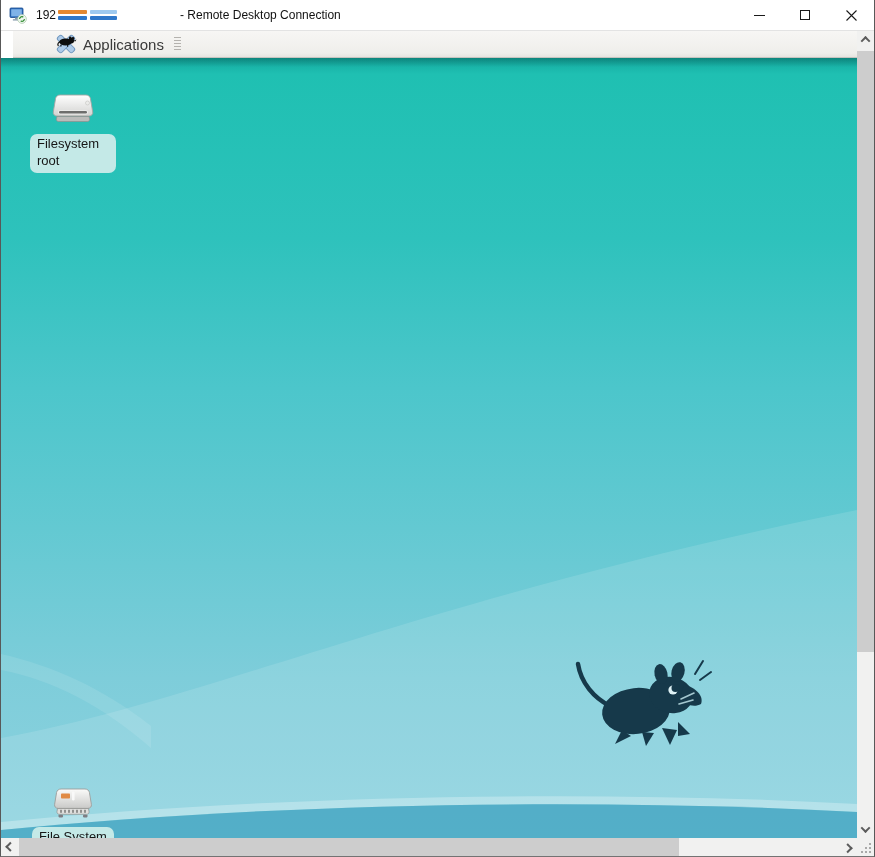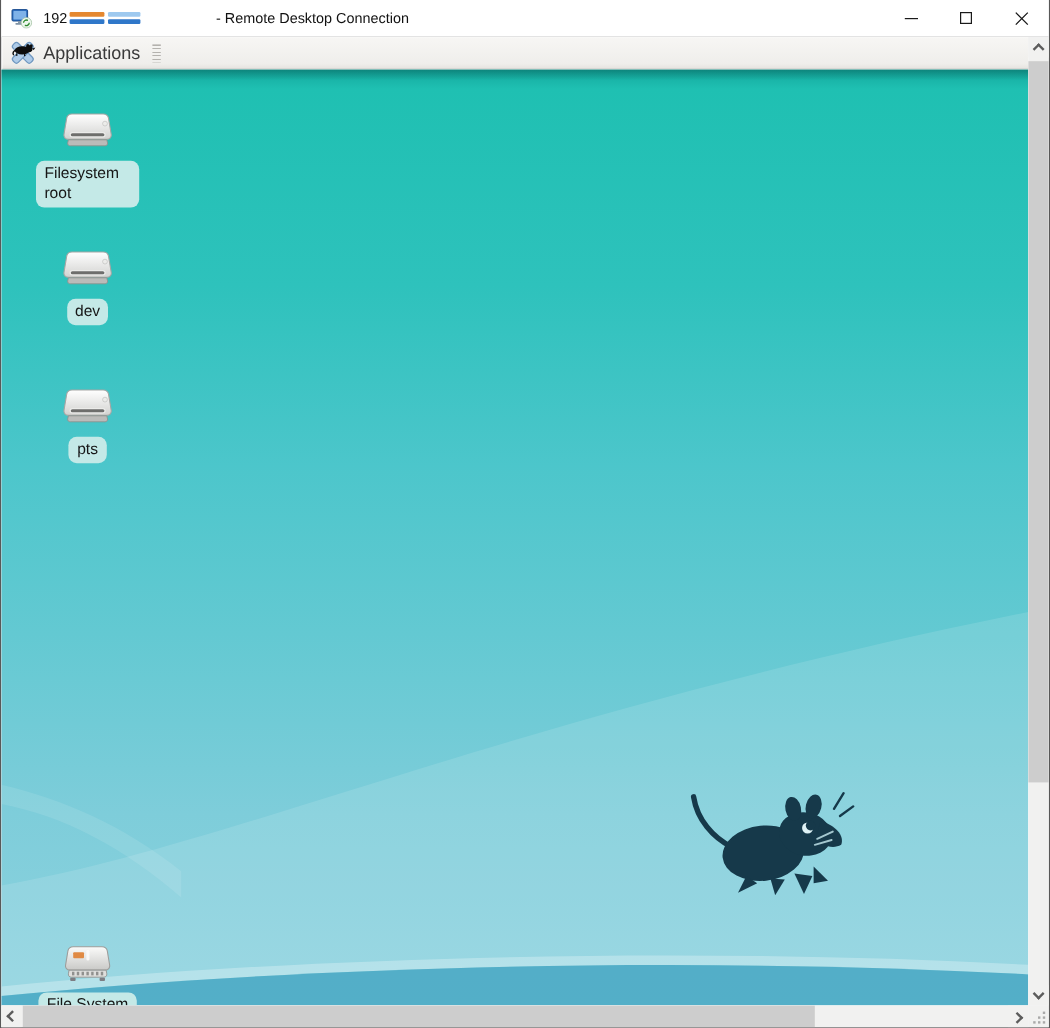--- a/index.html
+++ b/index.html
@@ -20,23 +20,23 @@
   .tb-buttons { margin-left:auto; display:flex; height:100%; }
   .tb-btn { width:46px; height:100%; display:flex; align-items:center; justify-content:center; cursor:default; }
   .glyph-min { width:11px; border-top:1px solid #1a1a1a; }
   .glyph-max { width:10px; height:10px; border:1px solid #1a1a1a; }
 
   
   .viewport { position:absolute; top:31px; left:0; right:0; bottom:0; }
   .remote { position:absolute; top:0; left:0; width:856px; height:807px; overflow:hidden; }
 
   
-  .panel { position:absolute; top:0; left:1px; width:100%; height:27px;
+  .panel { position:absolute; top:0; left:12px; width:100%; height:27px;
            background:linear-gradient(180deg,#f7f6f4 0%,#efeeeb 85%,#e6e4e0 100%);
-           border-bottom:1px solid #c6c4c0; display:flex; align-items:center; }
+           border-bottom:1px solid #c6c4c0; display:flex; align-items:center;padding-left:36px; }
   .apps-btn { display:flex; align-items:center; gap:6px; height:100%; padding:0 7px 0 6px; cursor:default; }
   .apps-btn .label { font-size:15px; color:#3a3a3a; }
   .panel-handle { width:7px; height:15px; margin-left:3px;
                   background:repeating-linear-gradient(180deg,#b4b2ae 0 1px,transparent 1px 3px); }
 
   
   .desktop { position:absolute; top:27px; left:0; width:856px; height:780px; overflow:hidden;
              background:linear-gradient(180deg,#13a89d 0px,#1fc0b2 16px,#2ec2bc 180px,#4cc6cb 330px,
                          #63c9d2 470px,#7ecdda 620px,#8ed3df 100%); }
   .desktop::before { content:""; position:absolute; top:0; left:0; right:0; height:9px;
@@ -173,41 +173,21 @@
               </defs>
             <path d="M11,3 h26 c2.2,0 4,1.4 4.4,3.4 l2.3,13.6 c0.4,2.2 -1.2,4 -3.6,4 h-32.2 c-2.4,0 -4,-1.8 -3.6,-4 l2.3,-13.6 C7,4.4 8.8,3 11,3 Z" fill="url(#dg0)" stroke="#a6a6a4" stroke-width="0.9"></path>
             <rect x="9" y="18" width="30" height="4.6" rx="2.3" fill="#ebebe9"></rect>
             <rect x="10" y="19" width="28" height="2.6" rx="1.3" fill="#6e6e6c"></rect>
             <circle cx="38.5" cy="11" r="2" fill="#ececea" stroke="#c2c2c0" stroke-width="0.6"></circle>
             <path d="M8,24.5 h32 l0.6,2.6 c0.3,1.4 -0.8,2.4 -2.2,2.4 h-28.8 c-1.4,0 -2.5,-1 -2.2,-2.4 Z" fill="#bbbbb9" stroke="#8f8f8d" stroke-width="0.7"></path>
           </svg>
           <span class="lbl">Filesystem root</span>
         </div>
 
-        <div class="dicon" style="top:149px">
-          <svg class="img" viewBox="0 0 48 36">
-            <path d="M11,3 h26 c2.2,0 4,1.4 4.4,3.4 l2.3,13.6 c0.4,2.2 -1.2,4 -3.6,4 h-32.2 c-2.4,0 -4,-1.8 -3.6,-4 l2.3,-13.6 C7,4.4 8.8,3 11,3 Z" fill="url(#dg0)" stroke="#a6a6a4" stroke-width="0.9"></path>
-            <rect x="9" y="18" width="30" height="4.6" rx="2.3" fill="#ebebe9"></rect>
-            <rect x="10" y="19" width="28" height="2.6" rx="1.3" fill="#6e6e6c"></rect>
-            <circle cx="38.5" cy="11" r="2" fill="#ececea" stroke="#c2c2c0" stroke-width="0.6"></circle>
-            <path d="M8,24.5 h32 l0.6,2.6 c0.3,1.4 -0.8,2.4 -2.2,2.4 h-28.8 c-1.4,0 -2.5,-1 -2.2,-2.4 Z" fill="#bbbbb9" stroke="#8f8f8d" stroke-width="0.7"></path>
-          </svg>
-          <span class="lbl">dev</span>
-        </div>
-
-        <div class="dicon" style="top:264px">
-          <svg class="img" viewBox="0 0 48 36">
-            <path d="M11,3 h26 c2.2,0 4,1.4 4.4,3.4 l2.3,13.6 c0.4,2.2 -1.2,4 -3.6,4 h-32.2 c-2.4,0 -4,-1.8 -3.6,-4 l2.3,-13.6 C7,4.4 8.8,3 11,3 Z" fill="url(#dg0)" stroke="#a6a6a4" stroke-width="0.9"></path>
-            <rect x="9" y="18" width="30" height="4.6" rx="2.3" fill="#ebebe9"></rect>
-            <rect x="10" y="19" width="28" height="2.6" rx="1.3" fill="#6e6e6c"></rect>
-            <circle cx="38.5" cy="11" r="2" fill="#ececea" stroke="#c2c2c0" stroke-width="0.6"></circle>
-            <path d="M8,24.5 h32 l0.6,2.6 c0.3,1.4 -0.8,2.4 -2.2,2.4 h-28.8 c-1.4,0 -2.5,-1 -2.2,-2.4 Z" fill="#bbbbb9" stroke="#8f8f8d" stroke-width="0.7"></path>
-          </svg>
-          <span class="lbl">pts</span>
-        </div>
+
 
 
 
 
         <div class="dicon" style="top:727px">
           <svg class="img" viewBox="0 0 48 36">
             <defs>
                 <linearGradient id="dg1" x1="0" y1="0" x2="0" y2="1">
                   <stop offset="0" stop-color="#fbfbfa"></stop>
                   <stop offset="1" stop-color="#c9c9c7"></stop>

